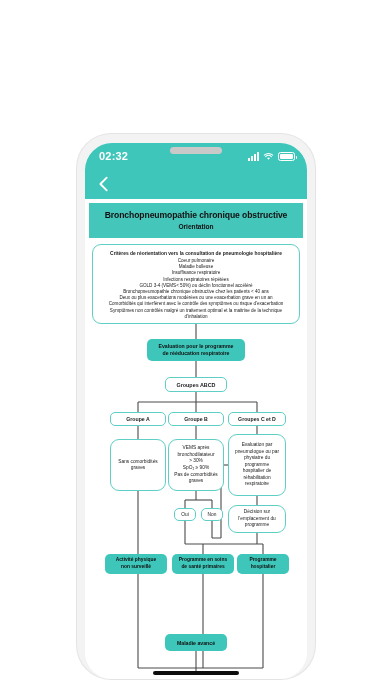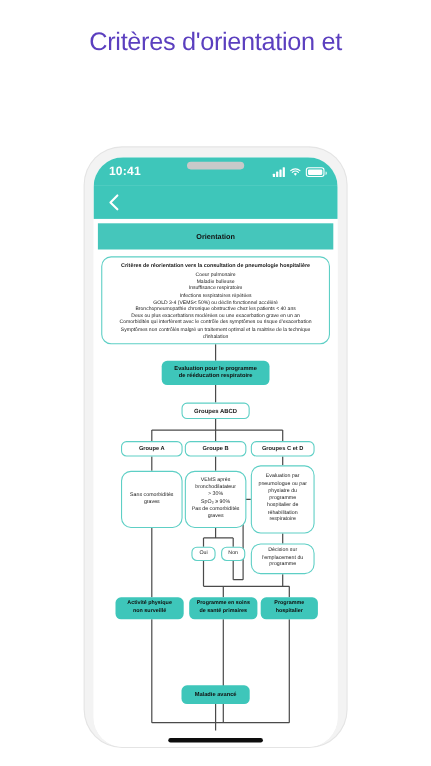--- a/index.html
+++ b/index.html
@@ -269,29 +269,28 @@
     width: 86px;
     height: 4px;
     background: #0d0d0d;
     border-radius: 3px;
   }
 </style>
 </head>
 <body>
 
 <div class="page-heading">
-  <div>Critères d'orientation et</div>
 </div>
 
 <div class="phone-frame">
   <div class="phone-screen">
 
     <div class="status-bar">
       <div class="notch"></div>
-      <div class="status-time">10:41</div>
+      <div class="status-time">02:32</div>
       <div class="status-icons">
         <span class="sig-bars">
           <i></i>
             <i></i>
             <i></i>
             <i></i>
         </span>
         <svg class="wifi-ico" viewBox="0 0 16 12">
           <path d="M8 10.6 L5.9 8.2 a3.2 3.2 0 0 1 4.2 0 Z" fill="#fff"></path>
           <path d="M3.9 6.2 a6 6 0 0 1 8.2 0" stroke="#fff" stroke-width="1.5" fill="none" stroke-linecap="round"></path>
@@ -303,20 +302,21 @@
       </div>
     </div>
 
     <div class="nav-bar">
       <svg class="back-chevron" viewBox="0 0 20 20">
         <path d="M13 3 L6 10 L13 17" stroke="#ffffff" stroke-width="2.1" fill="none" stroke-linecap="round" stroke-linejoin="round"></path>
       </svg>
     </div>
 
     <div class="title-banner">
+      <div class="t1">Bronchopneumopathie chronique obstructive</div>
       <div class="t2">Orientation</div>
     </div>
 
     <div class="chart-area">
 
       <svg width="222" height="452">
         <g stroke="#4a4a4a" stroke-width="1.1" fill="none">
 
           <line x1="111" y1="86" x2="111" y2="101"></line>
 

